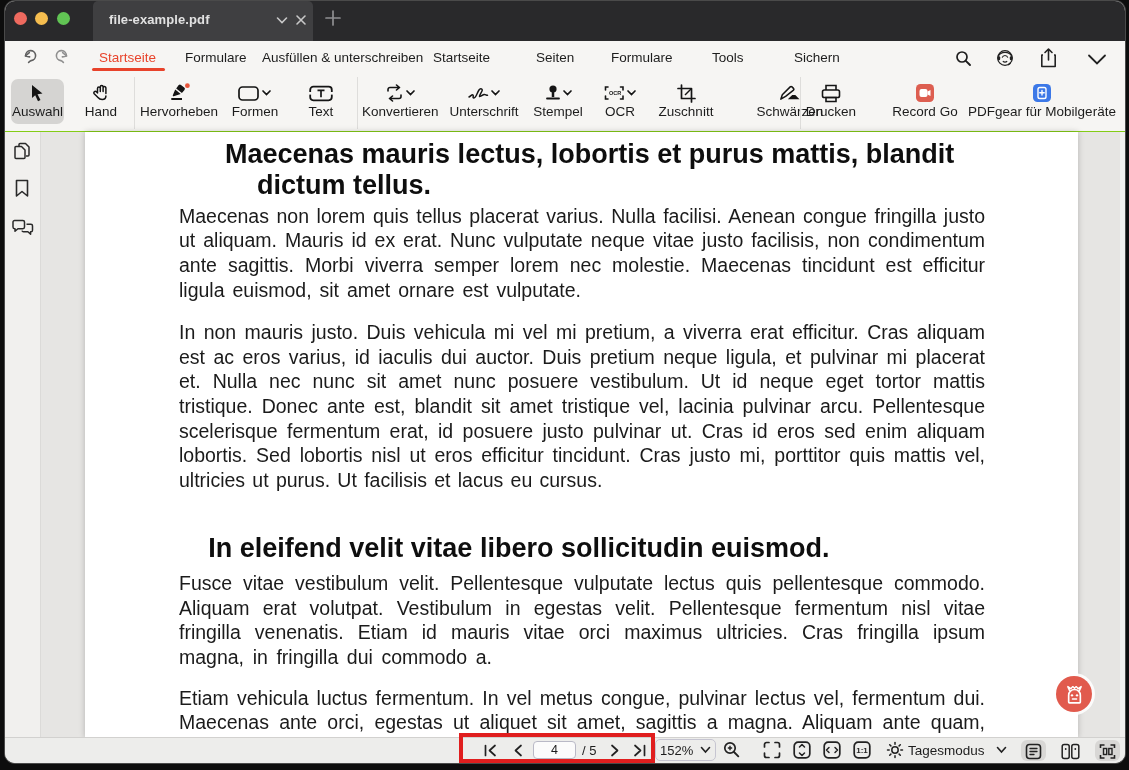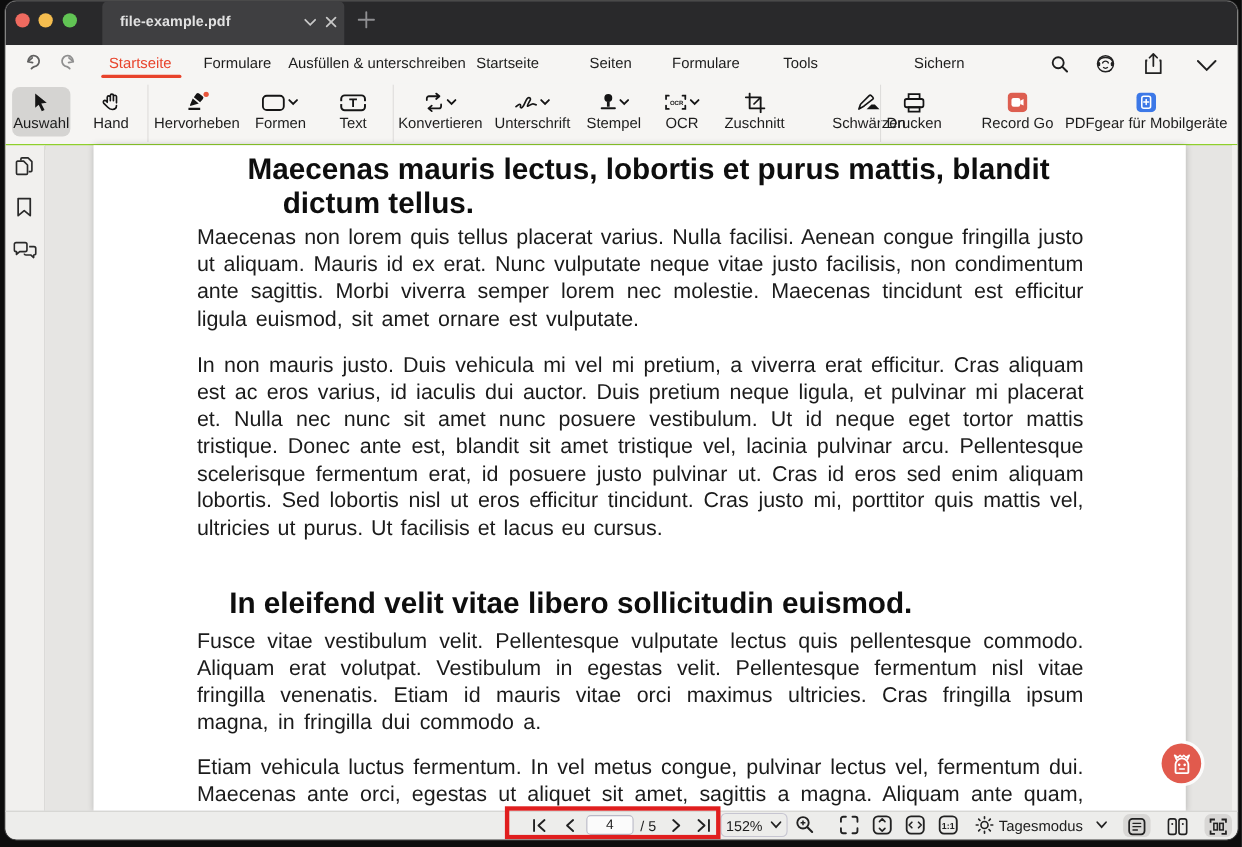--- a/index.html
+++ b/index.html
@@ -77,21 +77,21 @@
         <path d="M12.4 6.8 A5 5 0 1 0 6.8 11.6 Q8.5 12.3 9.4 13.4" fill="none" stroke="#8f8f8f" stroke-width="1.6" stroke-linecap="round"></path>
         <path d="M8.7 3.6 L12.6 7 L8.4 7.9" fill="none" stroke="#8f8f8f" stroke-width="1.6" stroke-linecap="round" stroke-linejoin="round"></path>
       </svg>
     <div class="menuitem" id="mi-start" style="left:94px;">Startseite</div>
     <div class="menuitem" style="left:180px;">Formulare</div>
     <div class="menuitem" style="left:257px;">Ausfüllen &amp; unterschreiben</div>
     <div class="menuitem" style="left:428px;">Startseite</div>
     <div class="menuitem" style="left:531px;">Seiten</div>
     <div class="menuitem" style="left:606px;">Formulare</div>
     <div class="menuitem" style="left:707px;">Tools</div>
-    <div class="menuitem" style="left:826px;">Sichern</div>
+    <div class="menuitem" style="left:789px;">Sichern</div>
     <div id="startline"></div>
     <svg class="abs" style="left:950px;top:9px;" width="17" height="17" viewBox="0 0 17 17">
         <circle cx="7" cy="7" r="5" fill="none" stroke="#1e1e1e" stroke-width="1.7"></circle>
         <path d="M10.8 10.8 L15 15" stroke="#1e1e1e" stroke-width="1.9" stroke-linecap="round"></path>
       </svg>
     <svg class="abs" style="left:991px;top:8px;" width="18" height="18" viewBox="0 0 18 18">
         <circle cx="9" cy="9" r="7.3" fill="none" stroke="#222" stroke-width="1.3"></circle>
         <path d="M2.2 7.5 a7.2 6.2 0 0 1 13.6 0" fill="none" stroke="#222" stroke-width="1.3"></path>
         <rect x="1.6" y="7.3" width="2.6" height="4" rx="1.2" fill="#222"></rect>
         <rect x="13.8" y="7.3" width="2.6" height="4" rx="1.2" fill="#222"></rect>

